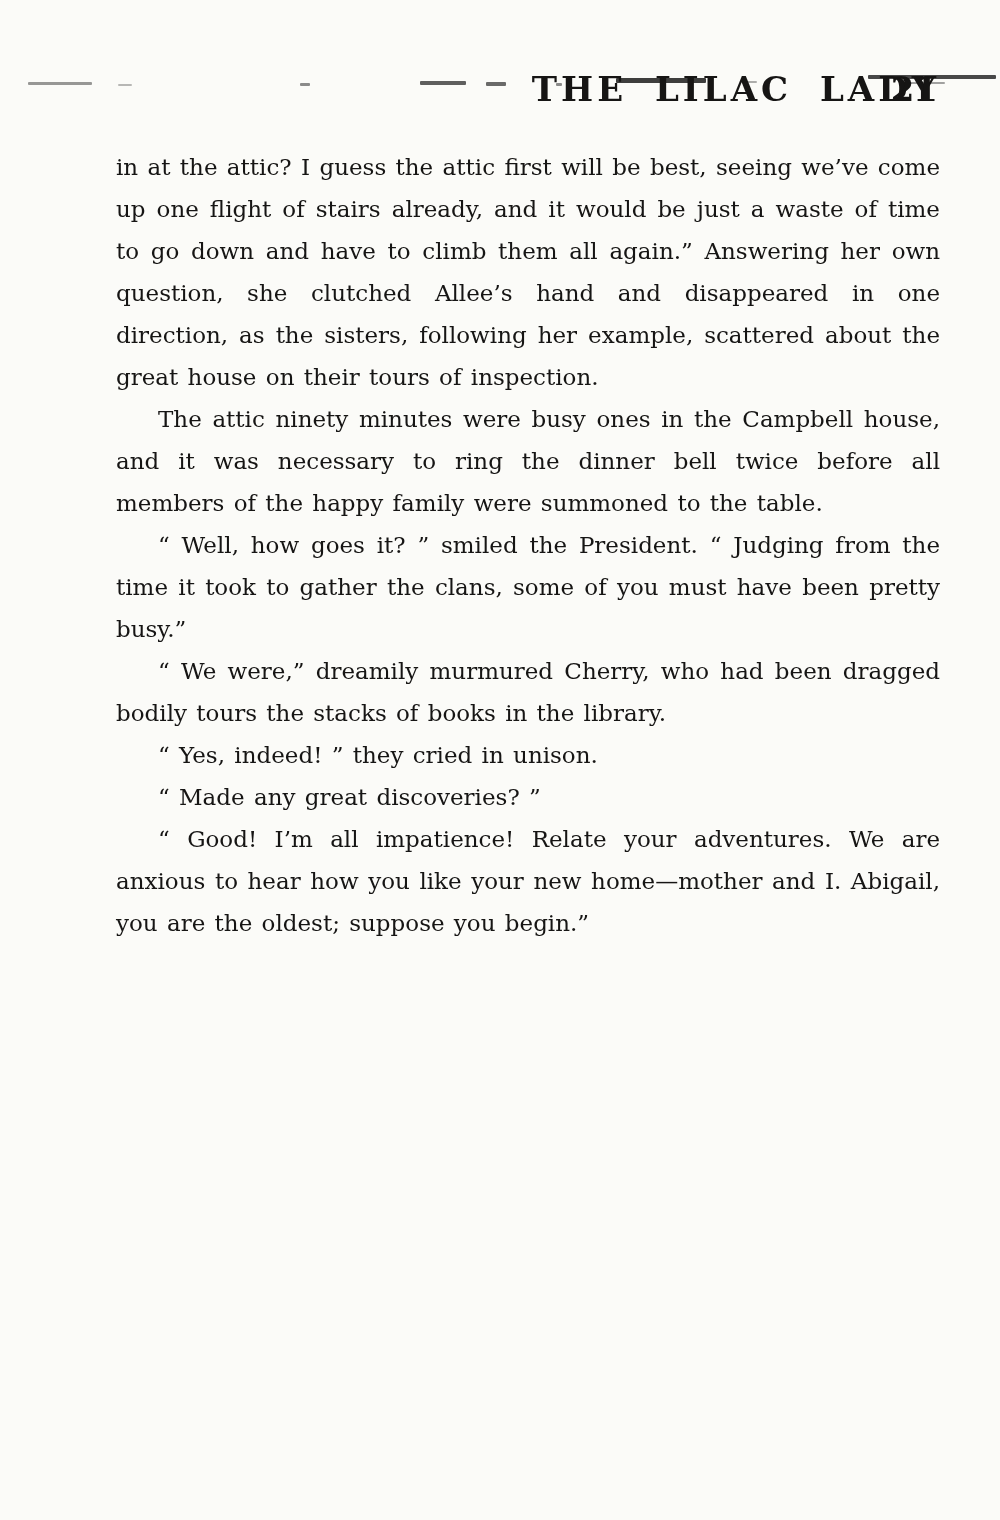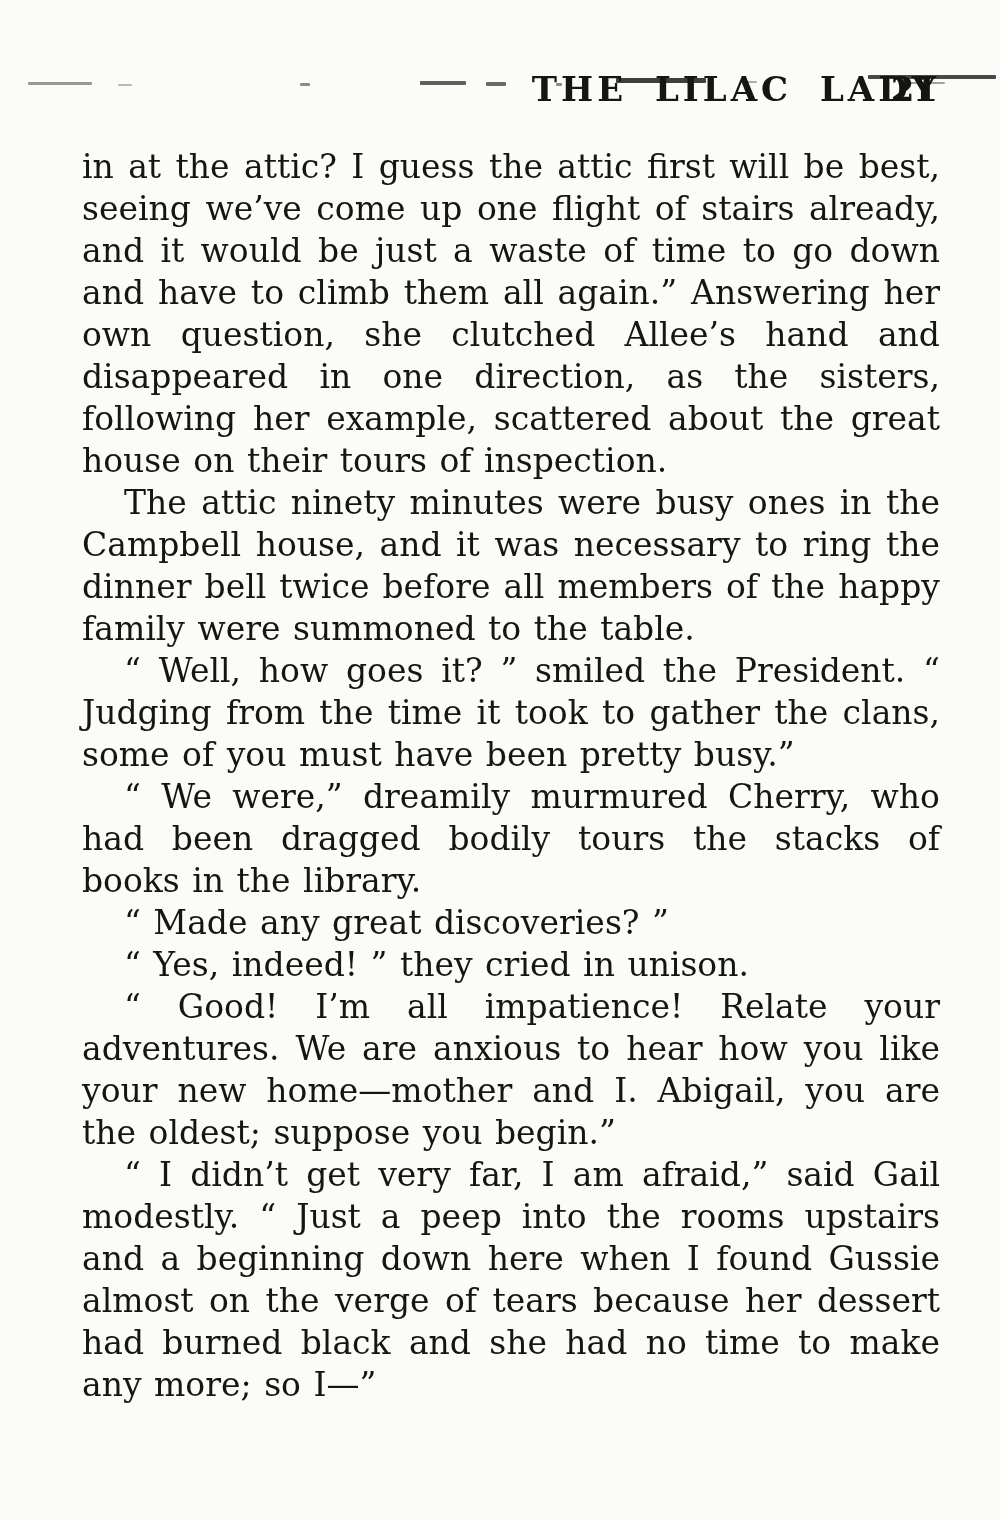--- a/index.html
+++ b/index.html
@@ -37,22 +37,22 @@
     line-height: 34px;
   }
   .page-number {
     position: absolute;
     right: 2px;
     top: 0;
     letter-spacing: 0;
     word-spacing: 0;
   }
   .text-block {
-    margin: 40px 60px 0 82px;
-    font-size: 33px;
+    margin: 40px 60px 0 116px;
+    font-size: 23px;
     line-height: 42px;
     text-align: justify;
     word-spacing: 2px;
   }
   .para {
     margin: 0;
     text-indent: 42px;
   }
   .para.no-indent {
     text-indent: 0;
@@ -77,19 +77,18 @@
   <div class="header">
     <span class="running-title">THE LILAC LADY</span>
     <span class="page-number">21</span>
   </div>
 
   <div class="text-block">
     <p class="para no-indent">in at the attic? I guess the attic first will be best, seeing we’ve come up one flight of stairs already, and it would be just a waste of time to go down and have to climb them all again.” Answering her own question, she clutched Allee’s hand and disappeared in one direction, as the sisters, following her example, scattered about the great house on their tours of inspection.</p>
     <p class="para">The attic ninety minutes were busy ones in the Campbell house, and it was necessary to ring the dinner bell twice before all members of the happy family were summoned to the table.</p>
     <p class="para">“ Well, how goes it? ” smiled the President. “ Judging from the time it took to gather the clans, some of you must have been pretty busy.”</p>
     <p class="para">“ We were,” dreamily murmured Cherry, who had been dragged bodily tours the stacks of books in the library.</p>
+    <p class="para">“ Yes, indeed! ” they cried in unison.</p>
     <p class="para">“ Made any great discoveries? ”</p>
-    <p class="para">“ Yes, indeed! ” they cried in unison.</p>
     <p class="para">“ Good! I’m all impatience! Relate your adventures. We are anxious to hear how you like your new home—mother and I. Abigail, you are the oldest; suppose you begin.”</p>
-    <p class="para">“ I didn’t get very far, I am afraid,” said Gail modestly. “ Just a peep into the rooms upstairs and a beginning down here when I found Gussie almost on the verge of tears because her dessert had burned black and she had no time to make any more; so I—”</p>
   </div>
 
 </div>
 
 </body></html>

